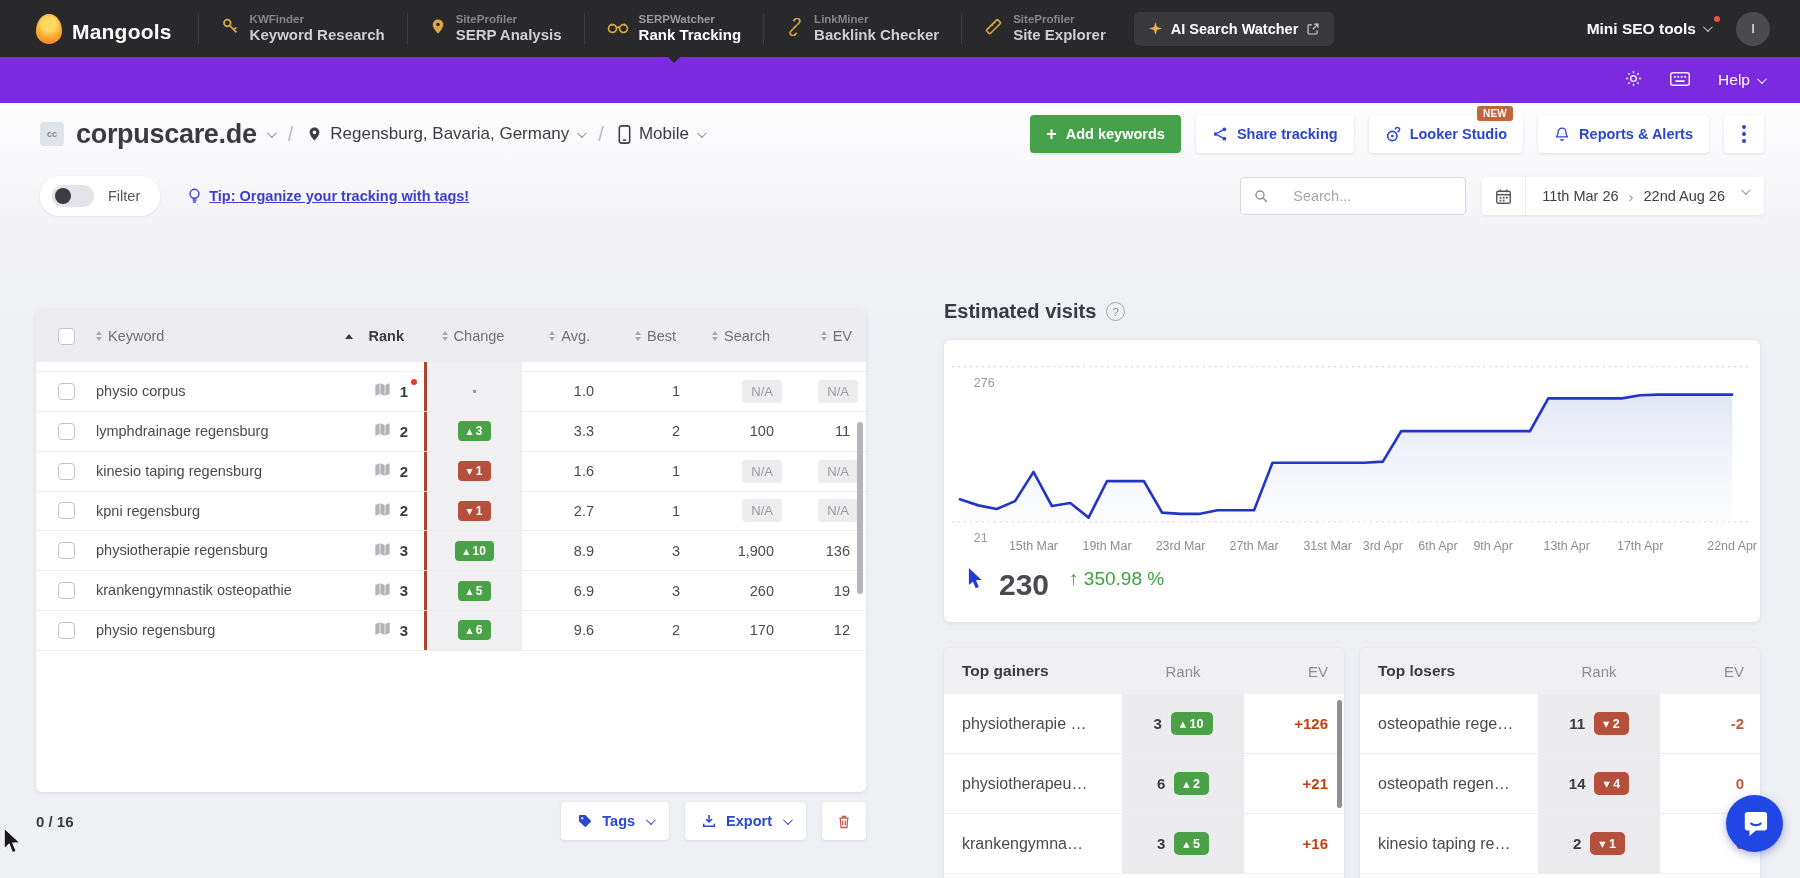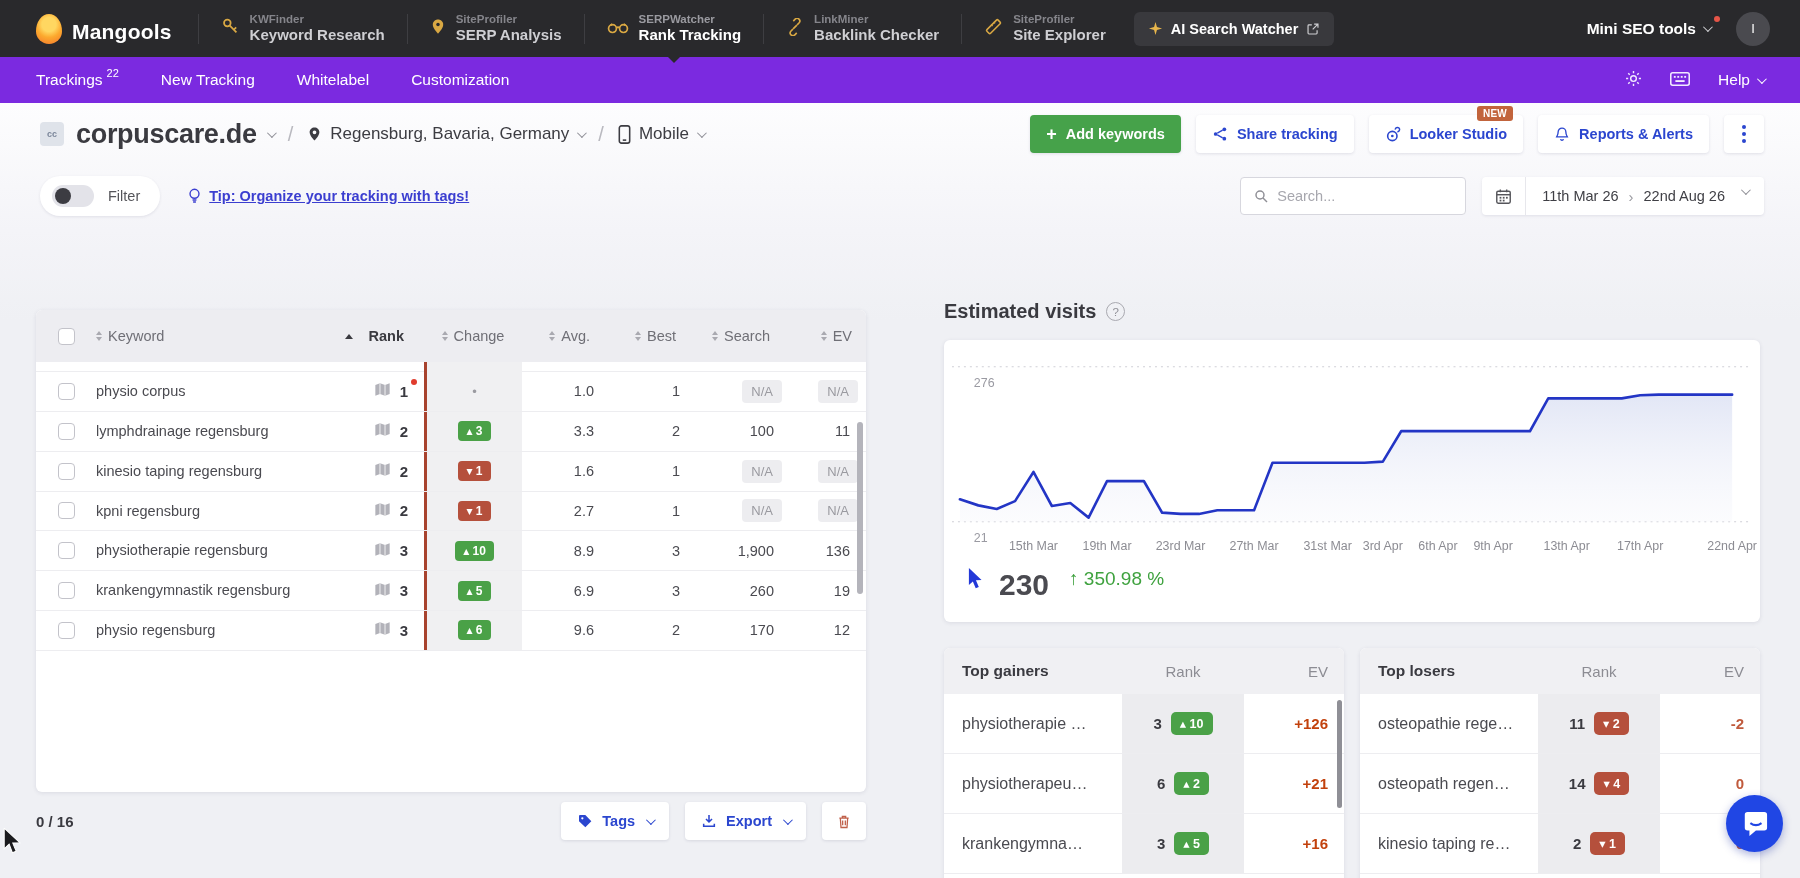--- a/index.html
+++ b/index.html
@@ -52,21 +52,21 @@
   .kebab-dots{display:flex;flex-direction:column;gap:3px}
   .kebab-dots i{width:4px;height:4px;border-radius:50%;background:#2b46cf}
   
   .filter-row{position:absolute;left:40px;top:176px;right:36px;height:40px;display:flex;align-items:center;z-index:5}
   .toggle-pill{display:flex;align-items:center;gap:14px;background:#fff;border-radius:20px;height:40px;padding:0 20px 0 12px;box-shadow:0 1px 3px rgba(40,40,80,.1);cursor:pointer}
   .track{width:42px;height:22px;border-radius:11px;background:#e3e3e9;position:relative}
   .knob{position:absolute;left:3px;top:3px;width:16px;height:16px;border-radius:50%;background:#3c3c42}
   .toggle-label{font-size:14.5px;color:#55555a}
   .tip-link{display:flex;align-items:center;gap:8px;margin-left:28px;color:#3b3ed0;font-size:14.5px;text-decoration:underline;font-weight:bold;cursor:pointer}
   .filter-right{margin-left:auto;display:flex;align-items:center;gap:16px}
-  .search-box{display:flex;align-items:center;gap:8px;width:226px;height:38px;background:#fff;border:1px solid #d7d7de;border-radius:4px;padding:0 12px}
+  .search-box{display:flex;align-items:center;gap:24px;width:226px;height:38px;background:#fff;border:1px solid #d7d7de;border-radius:4px;padding:0 12px}
   .search-box input{border:none;outline:none;font-size:14.5px;color:#55555a;width:150px;font-family:inherit;background:transparent}
   .search-box input::placeholder{color:#a7a7ae}
   .date-box{display:flex;align-items:center;height:38px;background:#fff;border-radius:4px;box-shadow:0 1px 3px rgba(40,40,80,.1);cursor:pointer}
   .date-cal{width:44px;height:100%;display:flex;align-items:center;justify-content:center;border-right:1px solid #e7e7ec}
   .date-text{display:flex;gap:10px;padding:0 16px;font-size:14.5px;color:#3f3f45}
   .date-arrow{color:#9a9aa0;font-size:15px}
   
   .kw-card{position:absolute;left:36px;top:310px;width:830px;height:482px;background:#fff;border-radius:6px;box-shadow:0 1px 4px rgba(40,40,80,.1);overflow:hidden;z-index:5}
   .kw-grid{display:grid;grid-template-columns:60px 250px 78px 98px 88px 86px 94px 76px;align-items:center}
   .kw-head{height:52px;background:#ededf1;color:#6f6f76;font-size:14.5px}
@@ -215,35 +215,20 @@
       <div class="mini-tools">
         <span>Mini SEO tools</span>
         <span class="red-dot"></span>
         <span class="chev" style="color:#cfcfd3"></span>
       </div>
       <div class="avatar">I</div>
     </div>
   </div>
 
   <div class="subnav">
-    <div id="subnav-items" style="display:flex;align-items:center">
-        <div class="sub-item">
-          <span>Trackings</span>
-          <sup class="sub-badge">22</sup>
-        </div>
-        <div class="sub-item">
-          <span>New Tracking</span>
-        </div>
-        <div class="sub-item">
-          <span>Whitelabel</span>
-        </div>
-        <div class="sub-item">
-          <span>Customization</span>
-        </div>
-      </div>
     <div class="sub-right">
       <span class="sub-ico">
         <svg width="17" height="17" viewBox="0 0 24 24">
             <circle cx="12" cy="12" r="4" fill="none" stroke="#f2eaff" stroke-width="2"></circle>
             <g stroke="#f2eaff" stroke-width="2">
               <path d="M12 1.5 V4.5 M12 19.5 V22.5 M1.5 12 H4.5 M19.5 12 H22.5 M4.6 4.6 L6.7 6.7 M17.3 17.3 L19.4 19.4 M19.4 4.6 L17.3 6.7 M6.7 17.3 L4.6 19.4"></path>
             </g>
           </svg>
       </span>
       <span class="sub-ico">
@@ -544,21 +529,21 @@
           </div>
           <div class="cell num">8.9</div>
           <div class="cell num">3</div>
           <div class="cell num">1,900</div>
           <div class="cell num">136</div>
         </div>
         <div class="kw-grid kw-row">
           <div class="ck-cell cell">
             <span class="checkbox"></span>
           </div>
-          <div class="kwd cell">krankengymnastik regensburg</div>
+          <div class="kwd cell">krankengymnastik osteopathie</div>
           <div class="rank-cell cell">
             <span><svg width="17" height="15" viewBox="0 0 24 22">
                 <path d="M1.5 4.5 L8.3 2 L15.7 4.5 L22.5 2 V17.5 L15.7 20 L8.3 17.5 L1.5 20 Z" fill="#b2b2b9"></path>
                 <path d="M8.3 2 V17.5 M15.7 4.5 V20" stroke="#fff" stroke-width="1.2"></path>
               </svg></span>
             <span class="rank-num">3</span>
           </div>
           <div class="chg-cell cell">
             <span class="badge up">▴ 5</span>
           </div>

